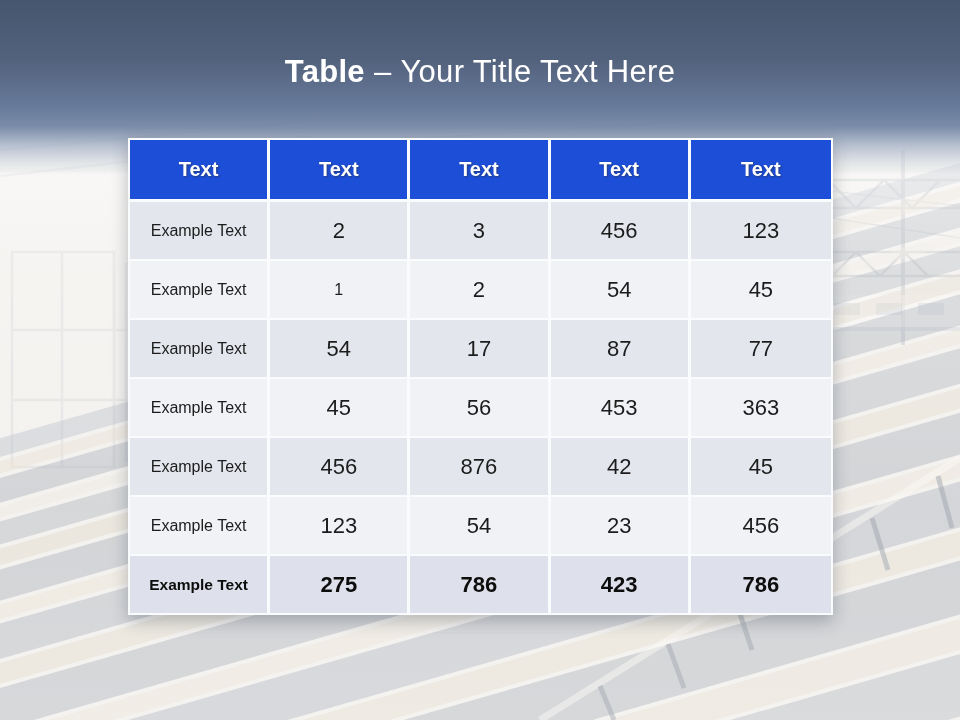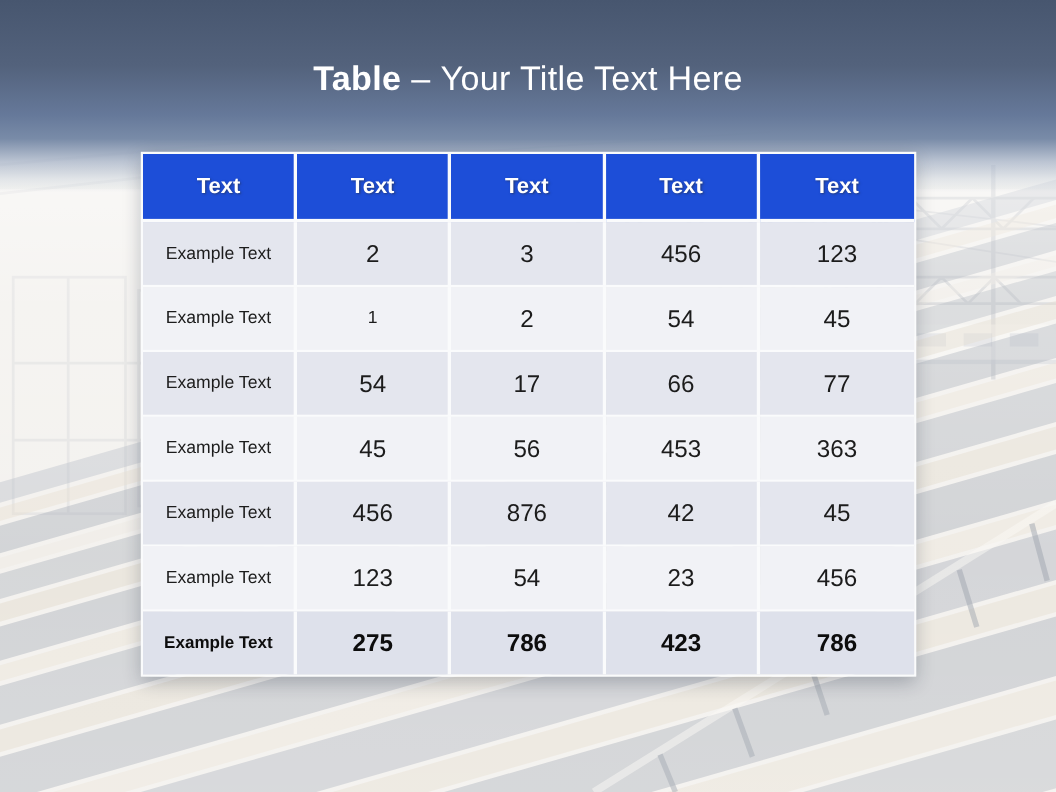--- a/index.html
+++ b/index.html
@@ -154,21 +154,21 @@
           <td class="label">Example Text</td>
           <td class="value small">1</td>
           <td class="value">2</td>
           <td class="value">54</td>
           <td class="value">45</td>
         </tr>
         <tr class="dark">
           <td class="label">Example Text</td>
           <td class="value">54</td>
           <td class="value">17</td>
-          <td class="value">66</td>
+          <td class="value">87</td>
           <td class="value">77</td>
         </tr>
         <tr class="light">
           <td class="label">Example Text</td>
           <td class="value">45</td>
           <td class="value">56</td>
           <td class="value">453</td>
           <td class="value">363</td>
         </tr>
         <tr class="dark">

